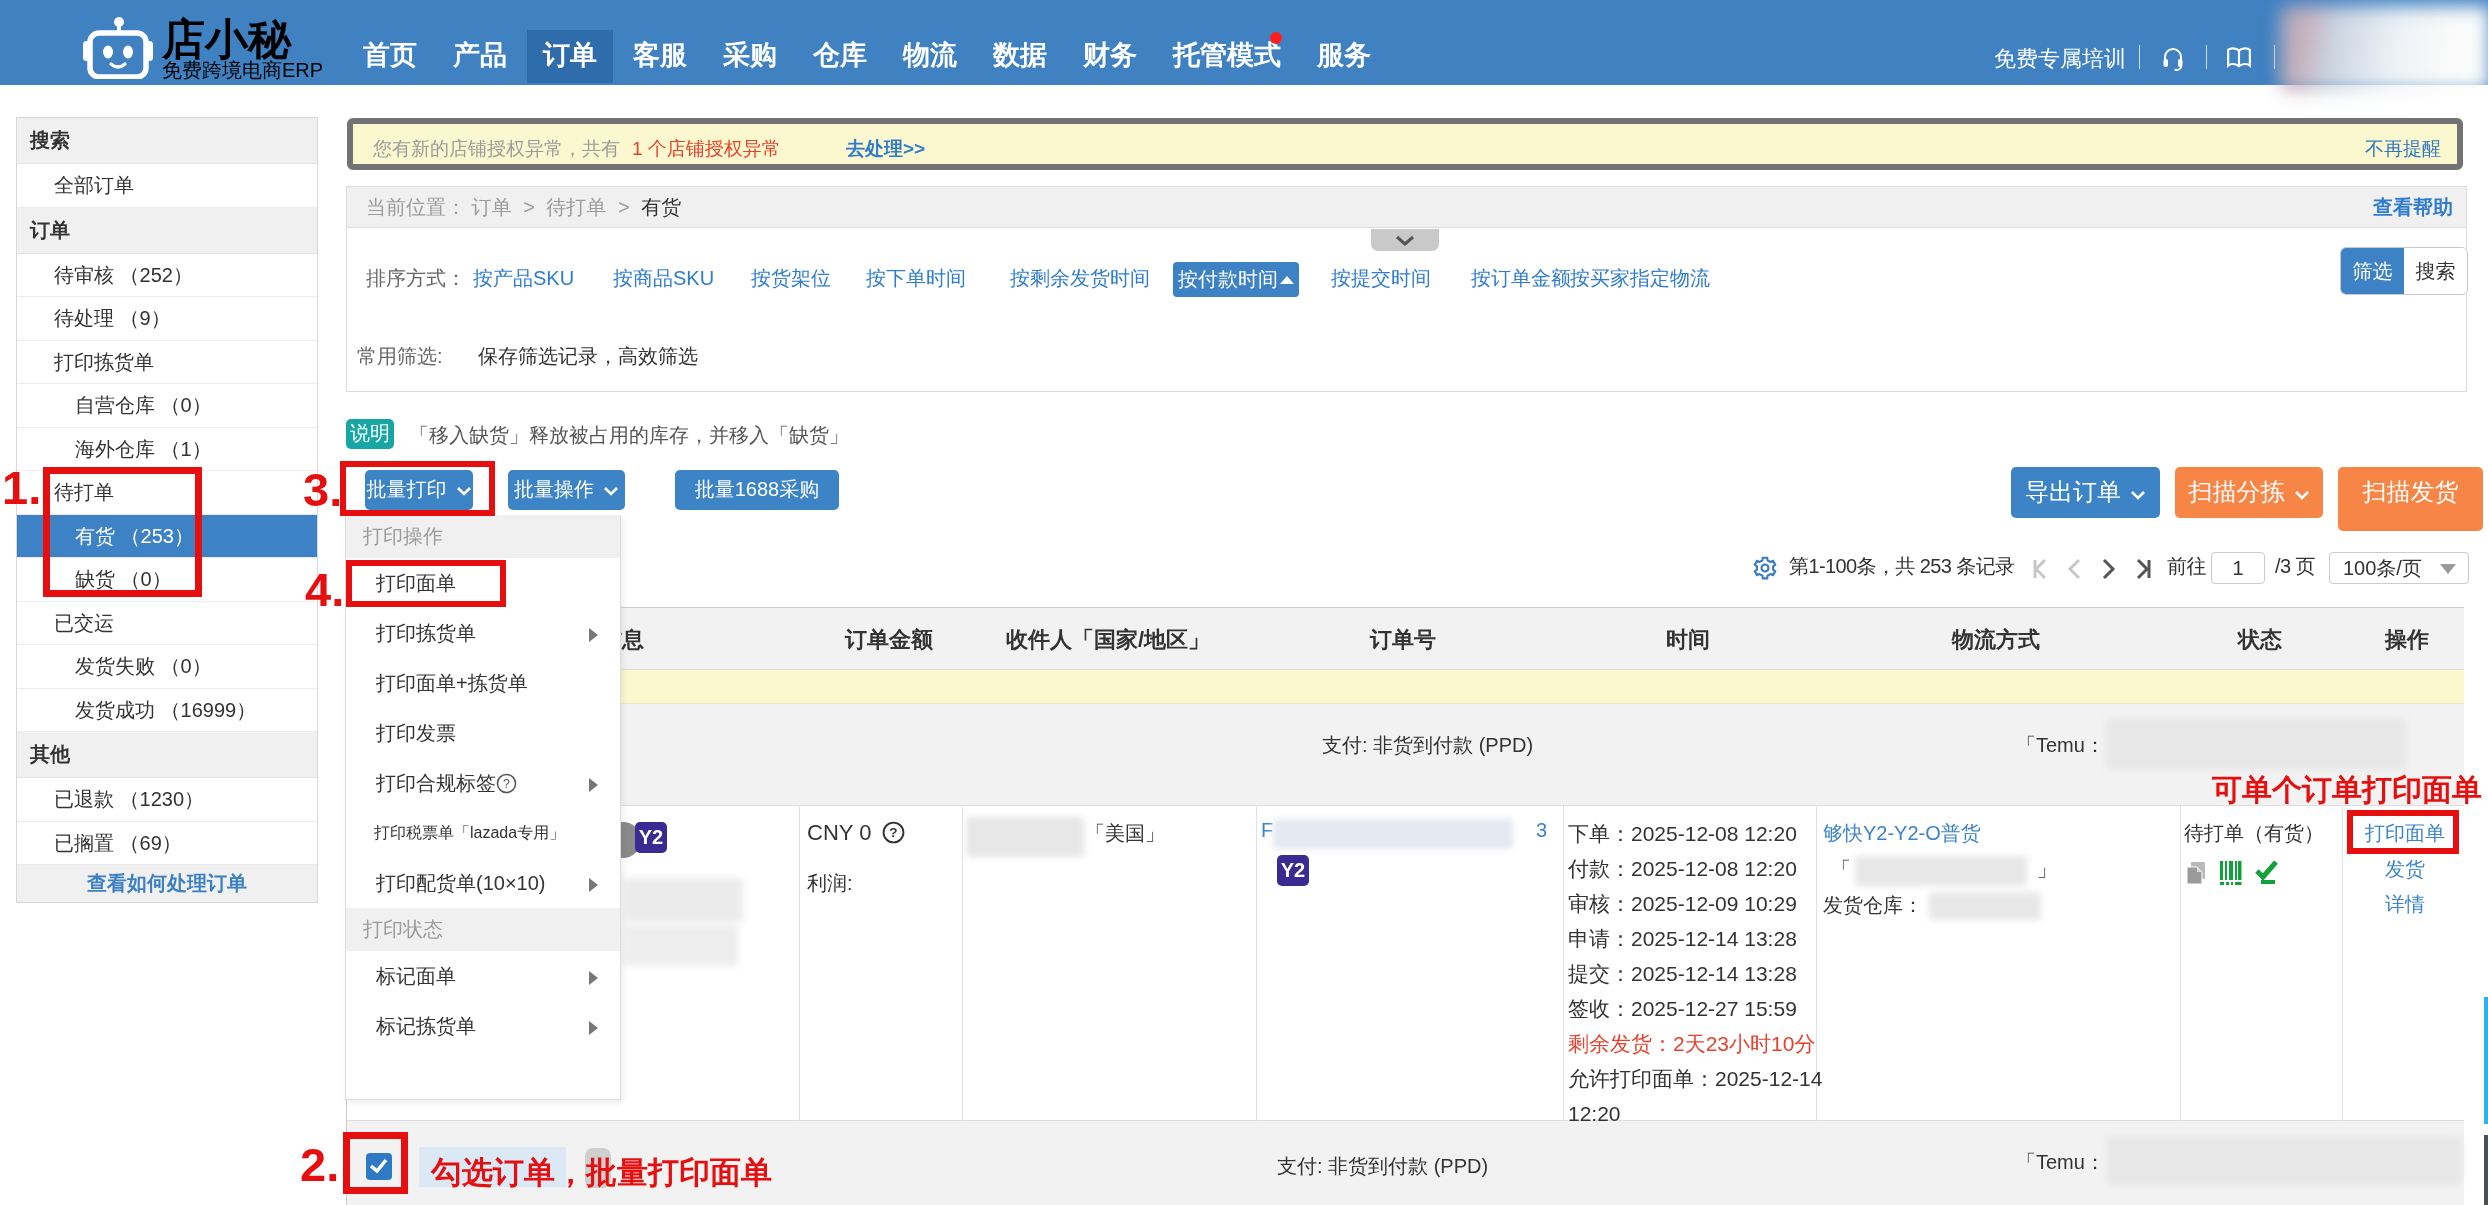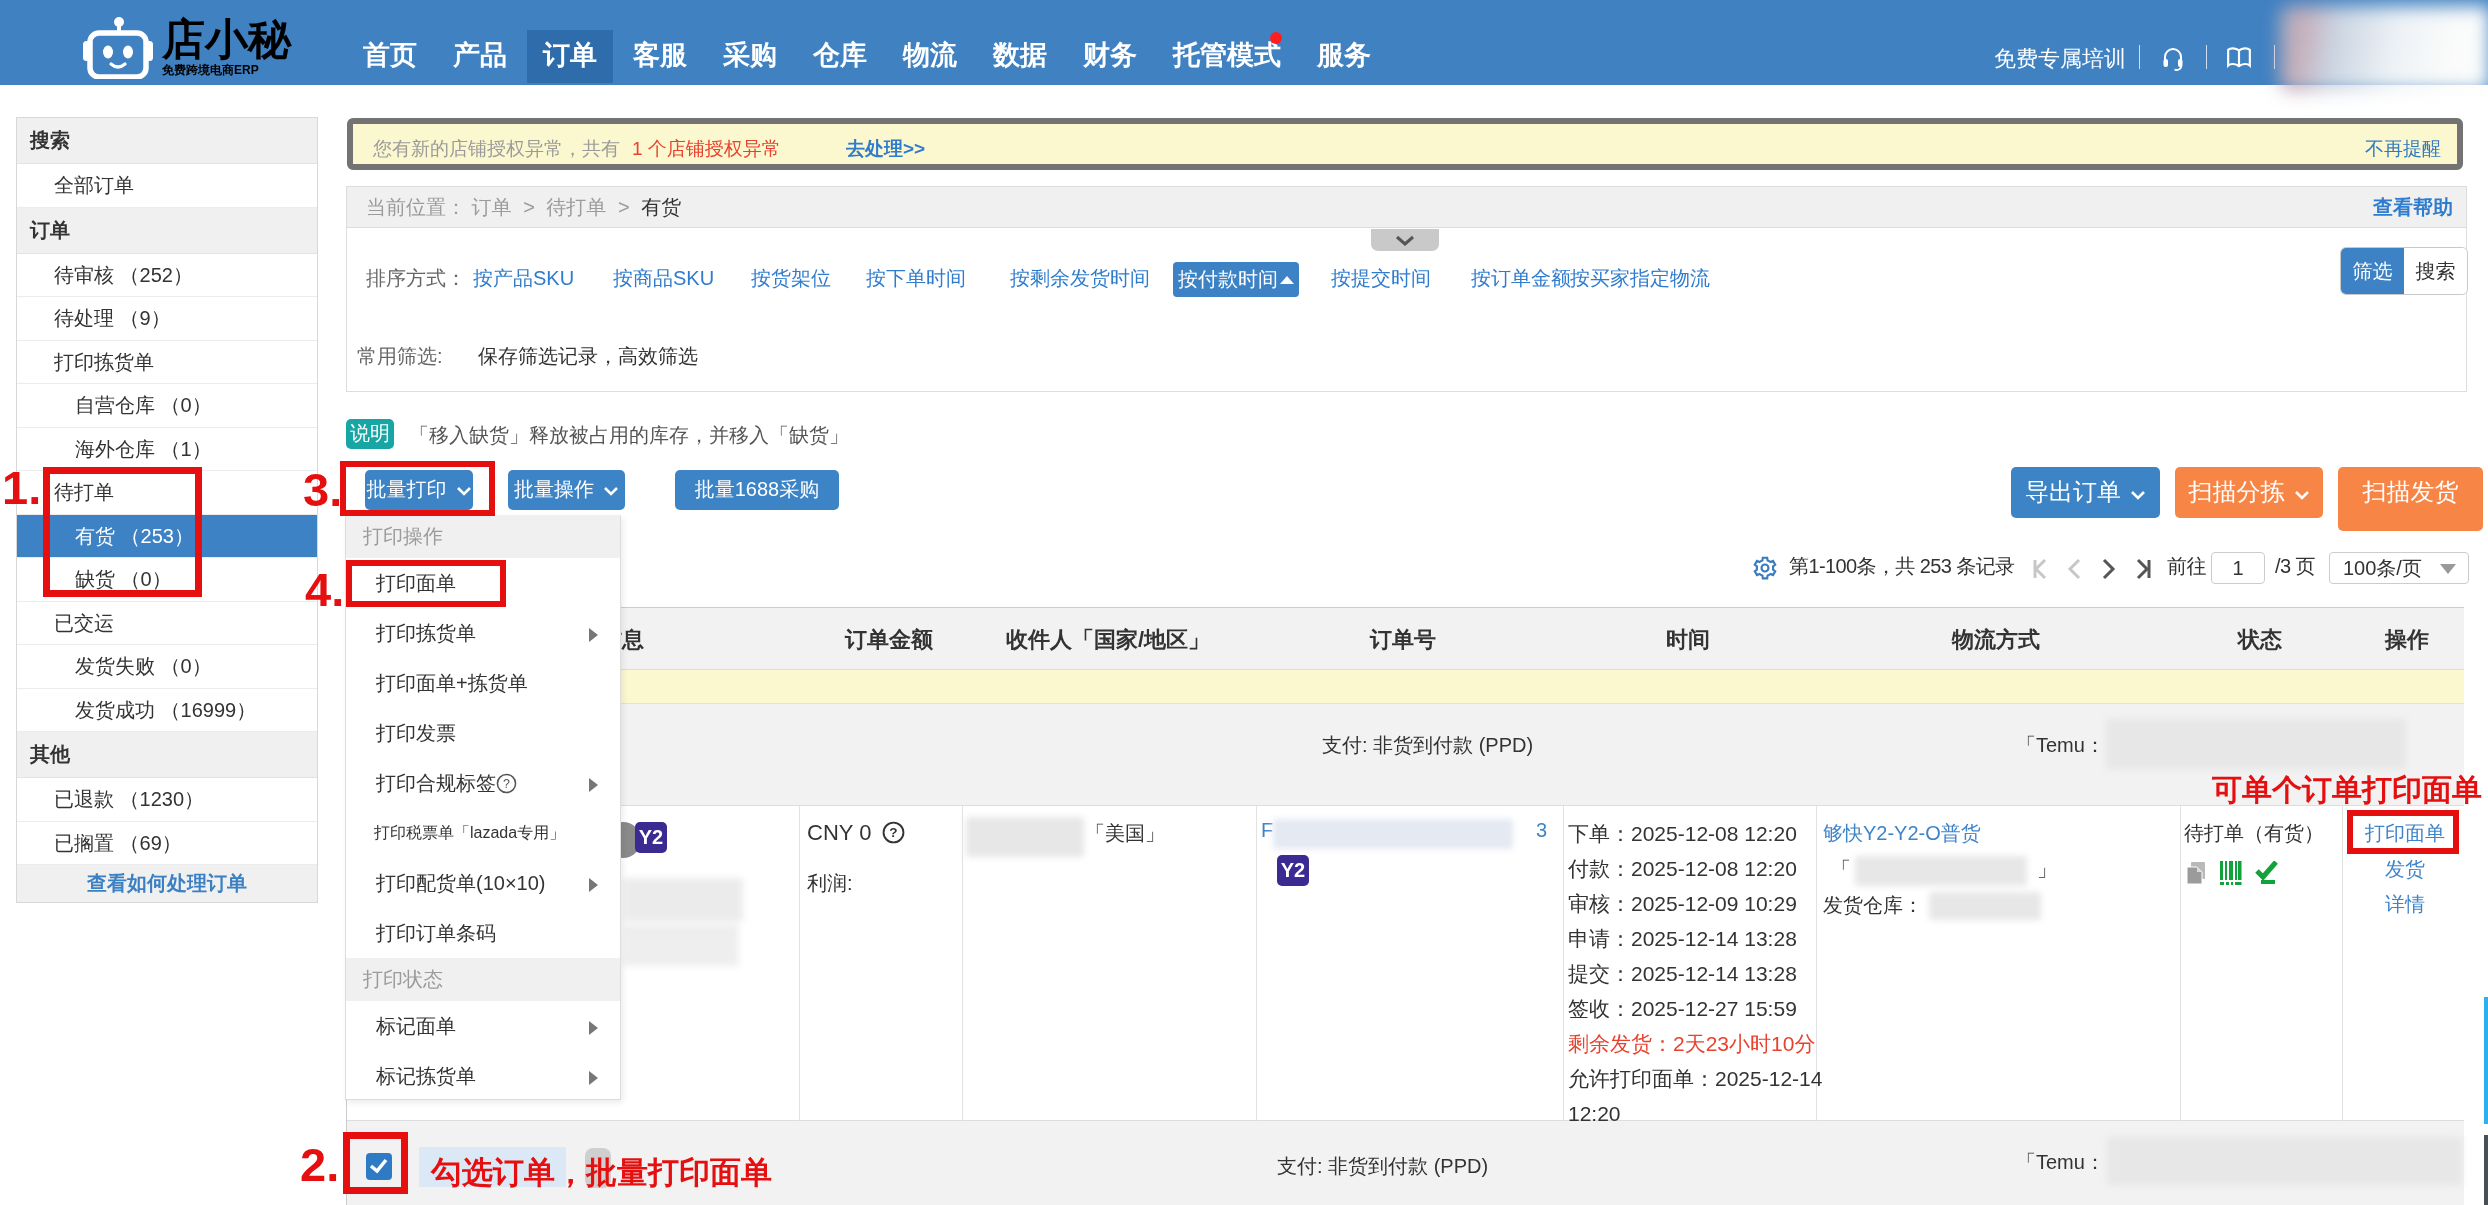--- a/index.html
+++ b/index.html
@@ -4,21 +4,21 @@
 <title>订单</title>
 <style>
 *{margin:0;padding:0;box-sizing:border-box;}
 html,body{width:2488px;height:1205px;overflow:hidden;}
 body{font-family:"Liberation Sans",sans-serif;font-size:20px;color:#333;background:#fff;position:relative;}
 .abs{position:absolute;}
 
 #nav{position:absolute;left:0;top:0;width:2488px;height:85px;background:#4081c2;}
 #logoTxt{margin-left:2px;color:#000000;}
 #logoTxt .t1{font-size:43px;font-weight:bold;line-height:45px;letter-spacing:0;}
-#logoTxt .t2{font-size:12px;line-height:17px;letter-spacing:0;font-weight:bold;}
+#logoTxt .t2{font-size:20px;line-height:17px;letter-spacing:0;}
 #menu{position:absolute;left:347px;top:30px;height:53px;display:flex;}
 #menu .mi{padding:0 16px;margin-right:4px;color:#fff;font-size:27px;font-weight:bold;line-height:50px;white-space:nowrap;position:relative;}
 #menu .mi.act{background:#2f6cab;}
 .navtxt{position:absolute;font-size:24px;color:#fff;white-space:nowrap;}
 .vsep{position:absolute;top:45px;width:1px;height:24px;background:rgba(255,255,255,.75);}
 #blurUser{position:absolute;left:2280px;top:6px;width:210px;height:85px;border-radius:10px 0 0 10px;background:linear-gradient(100deg,#a8afc1 0%,#c4abb7 10%,#ccd6e3 28%,#eef2f6 55%,#fafbfa 80%,#fcfdfb 100%);filter:blur(9px);}
 
 #side{position:absolute;left:16px;top:117px;width:302px;border:1px solid #d8d8d8;background:#fff;}
 #side .hd{height:46px;line-height:45px;background:#f0f0f0;font-weight:bold;padding-left:13px;border-bottom:1px solid #e3e3e3;}
 #side .it{height:43.5px;line-height:42px;padding-left:37px;border-bottom:1px solid #ececec;white-space:nowrap;}
@@ -319,21 +319,20 @@
   <div class="di">打印面单</div>
   <div class="di">打印拣货单<span class="arr"></span></div>
   <div class="di">打印面单+拣货单</div>
   <div class="di">打印发票</div>
   <div class="di">打印合规标签<svg width="21" height="21" viewBox="0 0 22 22" style="vertical-align:-4px;">
         <circle cx="11" cy="11" r="9.5" fill="none" stroke="#555" stroke-width="1.6"></circle>
         <text x="11" y="15.5" text-anchor="middle" font-size="13" fill="#555">?</text>
       </svg><span class="arr"></span></div>
   <div class="di" style="font-size:16px;padding-left:28px;white-space:nowrap;">打印税票单「lazada专用」</div>
   <div class="di">打印配货单(10×10)<span class="arr"></span></div>
-  <div class="di">打印订单条码</div>
   <div class="gh">打印状态</div>
   <div class="di">标记面单<span class="arr"></span></div>
   <div class="di">标记拣货单<span class="arr"></span></div>
 </div>
 
 <div class="abs" style="left:2484px;top:997px;width:4px;height:127px;background:#29b2ee;"></div>
 <div class="abs" style="left:2484px;top:1135px;width:4px;height:70px;background:#4a4f55;"></div>
 
 <div class="ann" style="left:2px;top:460px;font-size:47px;">1.</div>
 <div class="rbox" style="left:43px;top:467px;width:159px;height:130px;border-width:7px;"></div>

